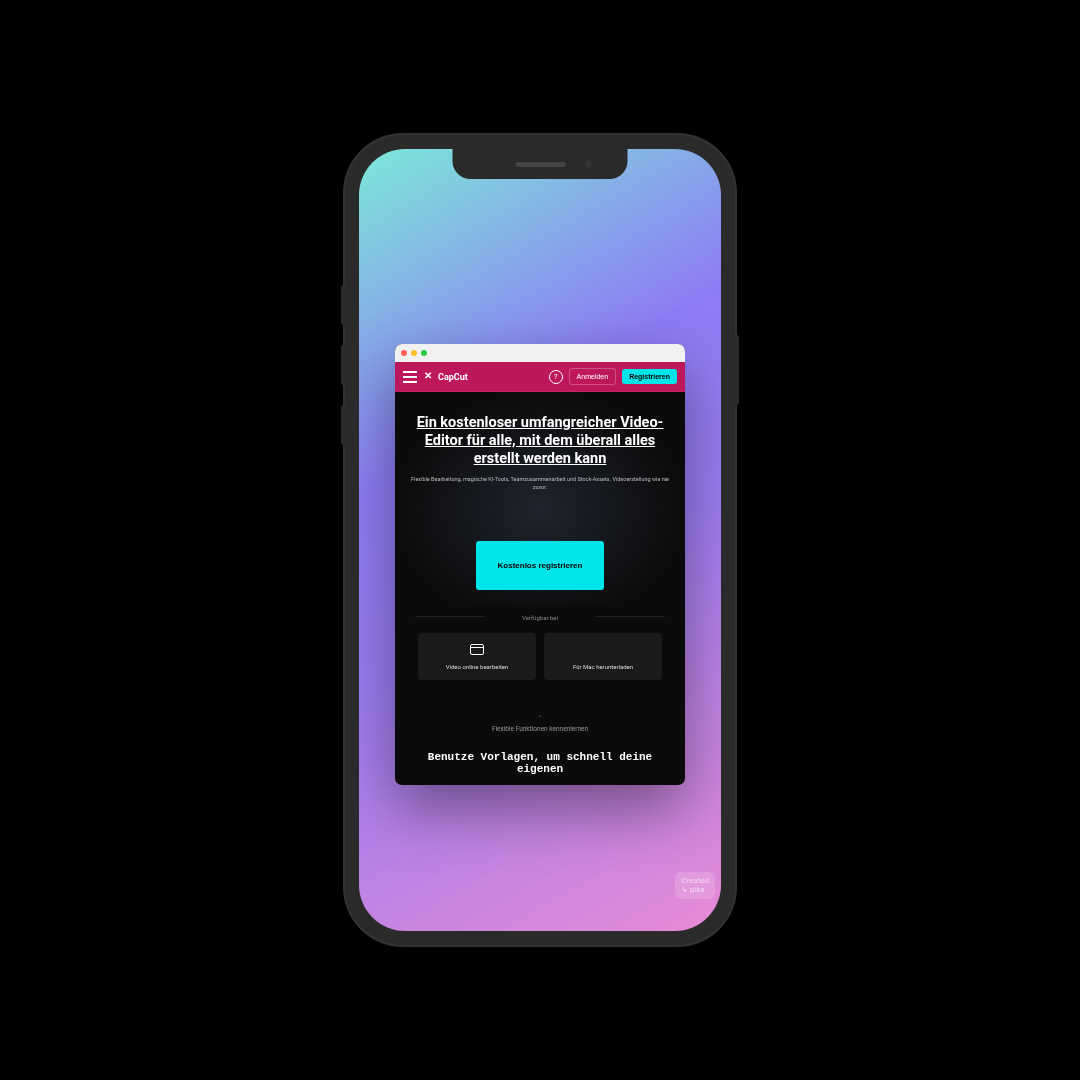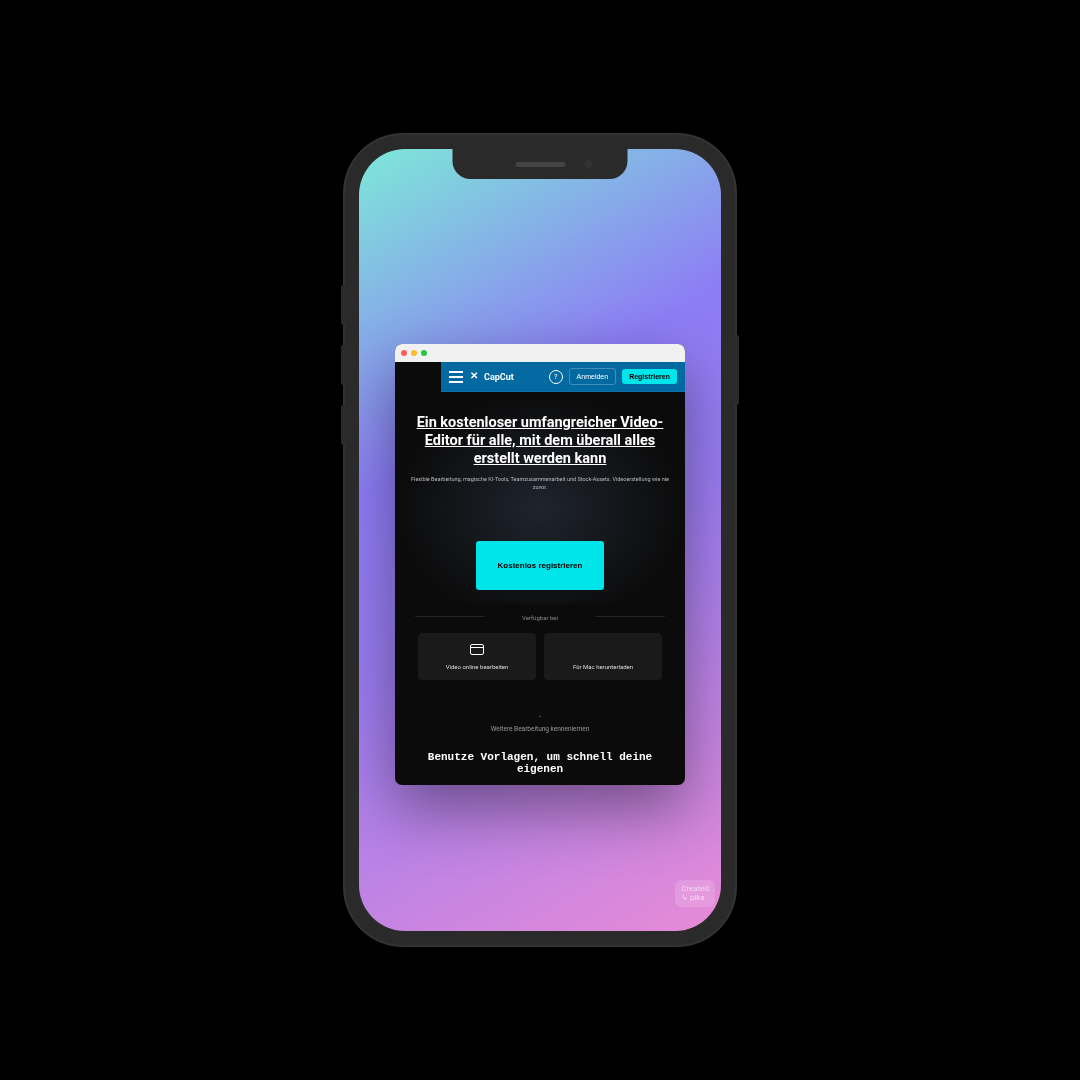--- a/index.html
+++ b/index.html
@@ -107,23 +107,22 @@
   .dot { width: 6px; height: 6px; border-radius: 50%; }
   .dot.r { background: #ff5f56; }
   .dot.y { background: #ffbd2e; }
   .dot.g { background: #27c93f; }
 
   .app-header {
     display: flex;
     align-items: center;
     padding: 6px 8px;
     gap: 6px;
-    background: #0369a1;
+    background: #be185d;
     border-bottom: 1px solid rgba(255,255,255,0.05);
-    margin-left: 46px;
   }
   .menu-icon {
     width: 14px;
     height: 12px;
     display: flex;
     flex-direction: column;
     justify-content: space-between;
   }
   .menu-icon span { height: 2px; background: #fff; width: 100%; }
   .logo {
@@ -288,21 +287,21 @@
     font-weight: 700;
     font-size: 11px;
     text-align: center;
     padding: 4px 14px 10px;
     font-family: Liberation Mono, monospace;
   }
 
   .watermark {
     position: absolute;
     right: 6px;
-    bottom: 24px;
+    bottom: 32px;
     color: rgba(255,255,255,0.6);
     font-size: 8px;
     text-align: left;
     line-height: 1.2;
     background: rgba(255,255,255,0.15);
     padding: 4px 6px;
     border-radius: 6px;
   }
 </style>
 </head>
@@ -354,21 +353,21 @@
           <div class="lbl">Video online bearbeiten</div>
         </div>
         <div class="card">
           <div class="ic"></div>
           <div class="lbl">Für Mac herunterladen</div>
         </div>
       </div>
 
       <div class="learn">
         <span class="chev">⌃</span>
-        <span>Weitere Bearbeitung kennenlernen</span>
+        <span>Flexible Funktionen kennenlernen</span>
       </div>
 
       <div class="tpl">Benutze Vorlagen, um schnell deine eigenen</div>
     </div>
 
     <div class="watermark">
       <span>Created</span><br>
       ↳ <span>pika</span>
     </div>
   </div>

